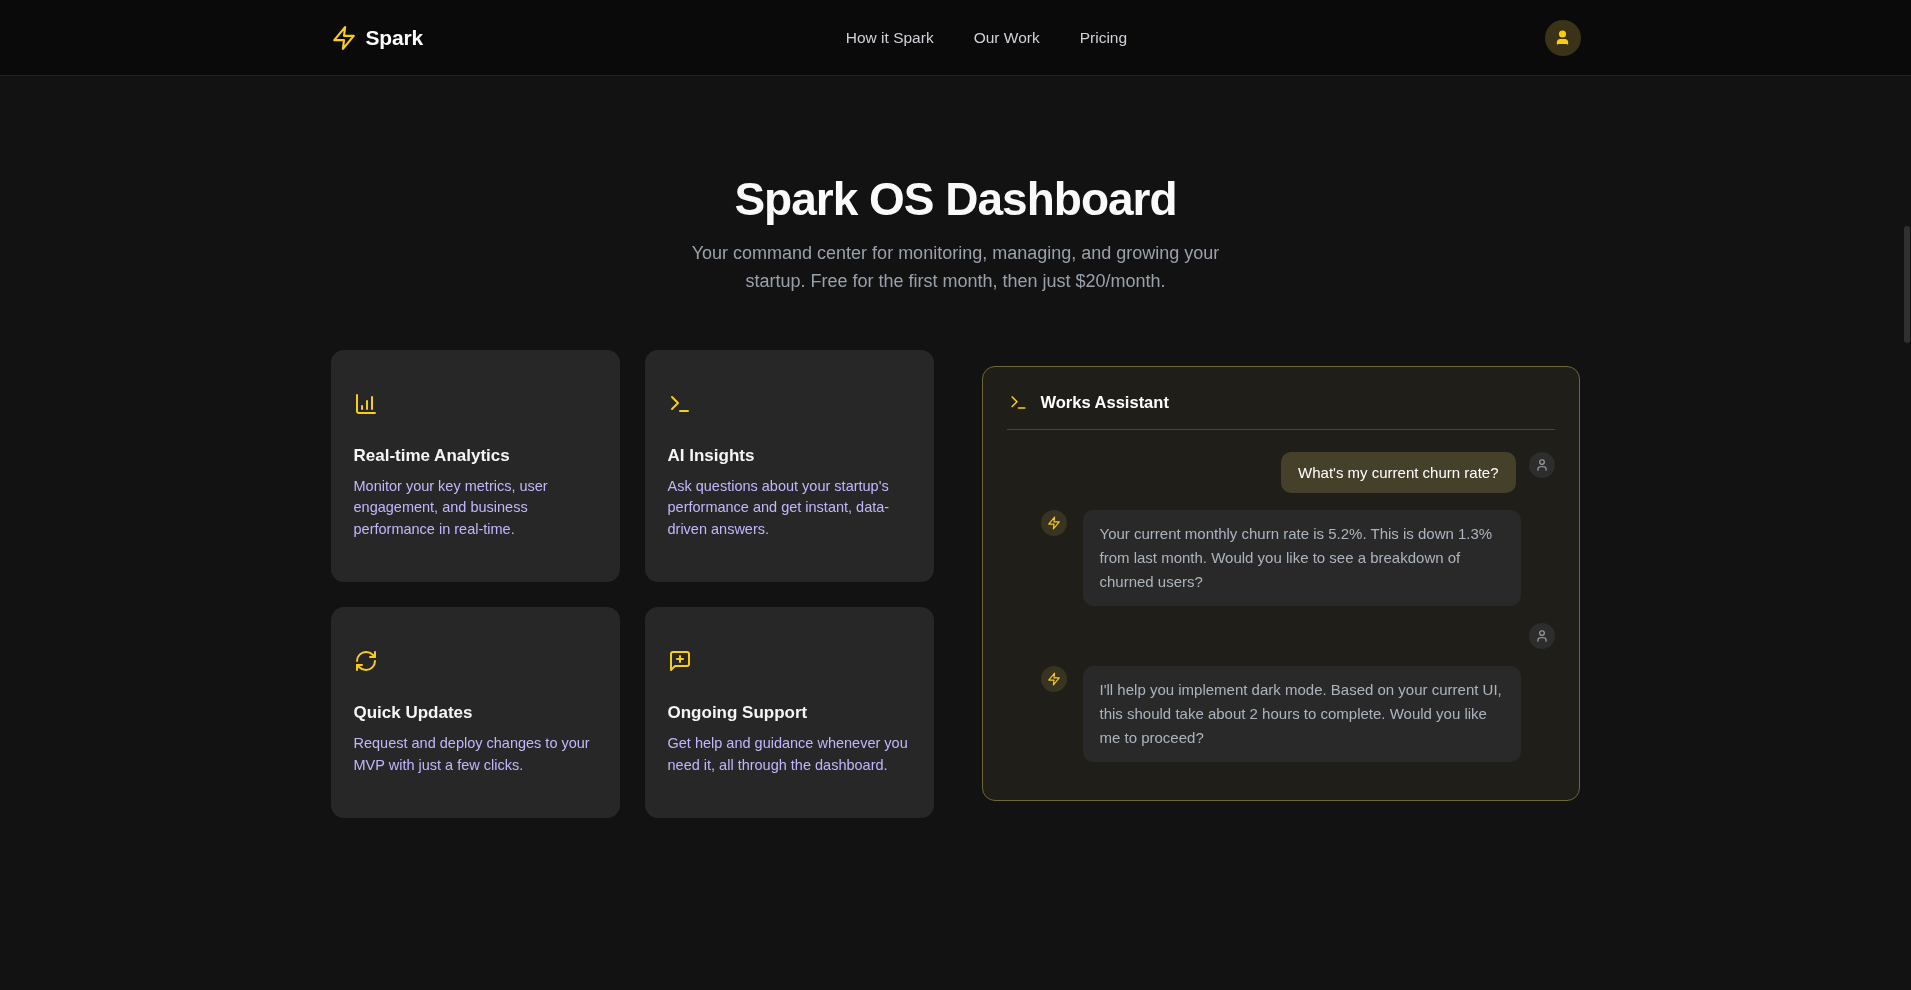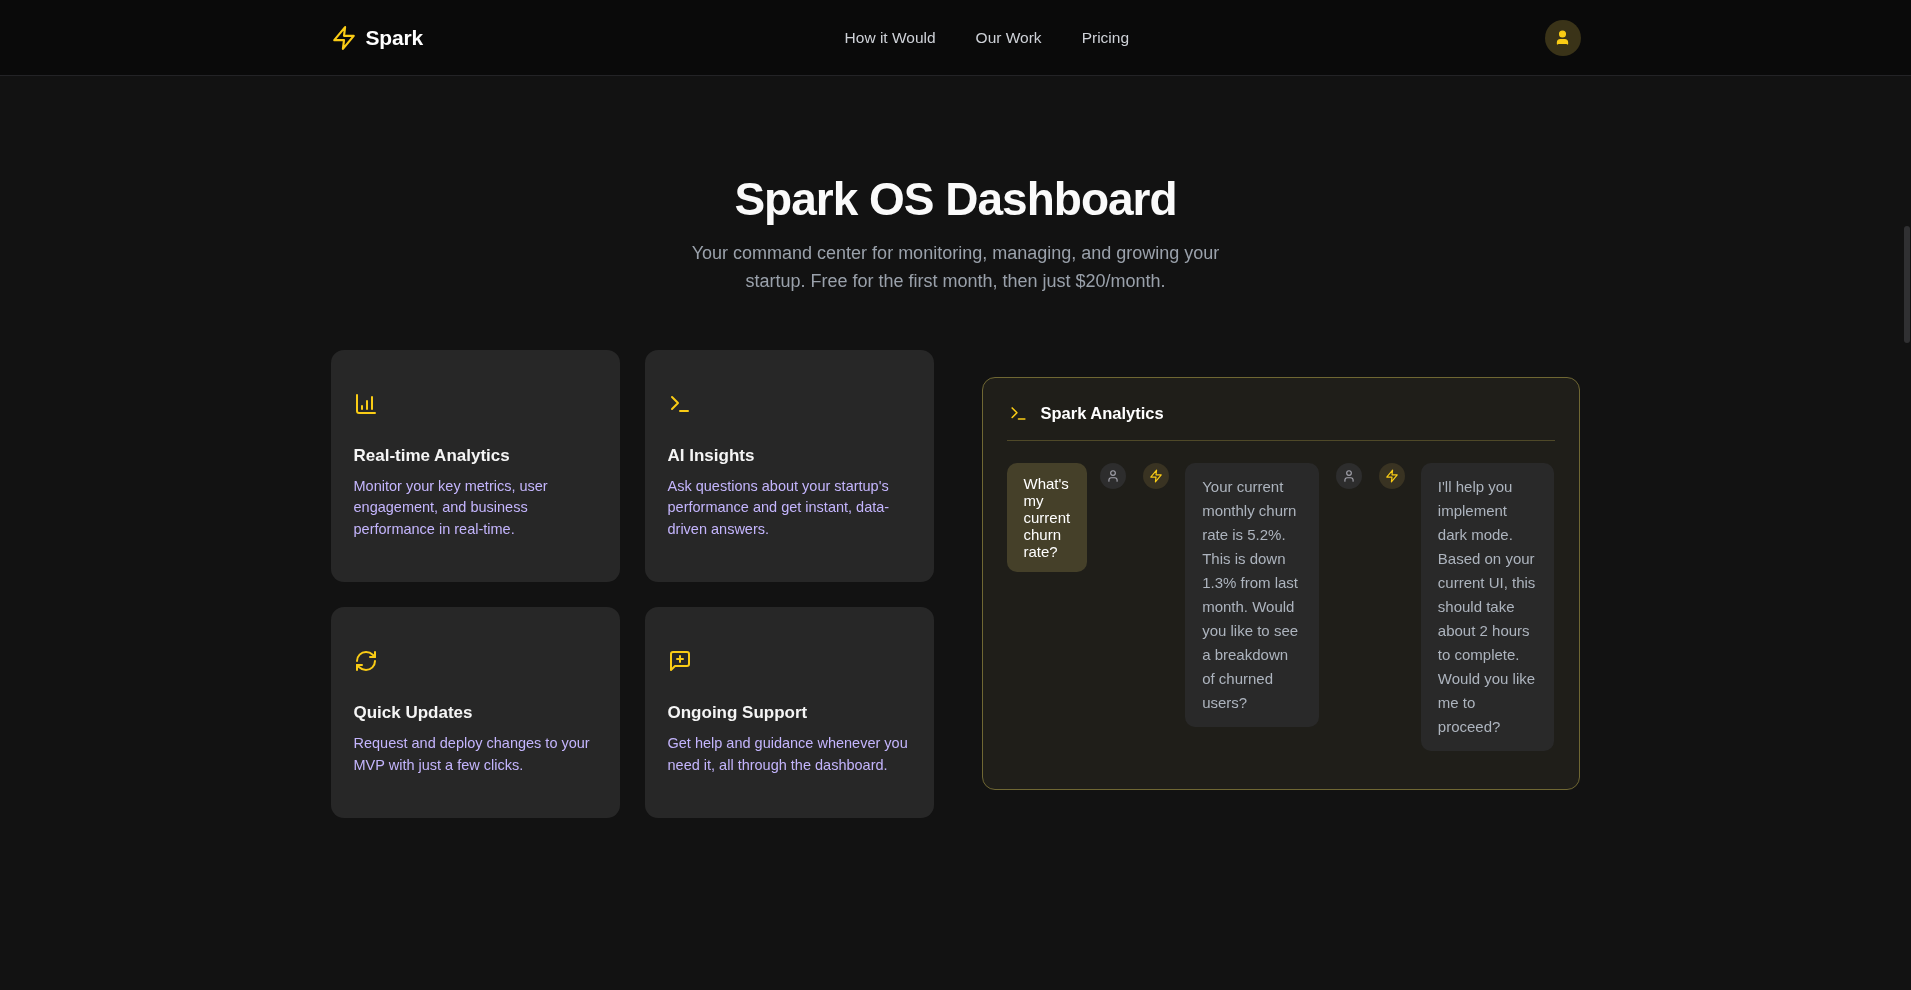--- a/index.html
+++ b/index.html
@@ -35,24 +35,24 @@
   .card-title { margin-top:26px; color:#f5f5f5; font-size:17px; font-weight:700; }
   .card-desc { margin-top:10px; color:#c4b5fd; font-size:14.5px; line-height:1.48; }
 
   
   .chat { width:598px; background:#1f1e19; border:1px solid #6f6733; border-radius:13px;
     padding:24px 24px 38px; }
   .chat-header { display:flex; align-items:center; gap:13px; padding:2px 0 17px 2px;
     border-bottom:1px solid #4f4928; }
   .chat-header svg { width:19px; height:19px; stroke:#facc15; }
   .chat-title { color:#fff; font-size:16.5px; font-weight:700; }
-  .messages { padding-top:22px; display:flex; flex-direction:row; gap:17px; }
+  .messages { padding-top:22px; display:flex; flex-direction:column; gap:17px; }
   .msg-row { display:flex; align-items:flex-start; }
   .msg-row.user { justify-content:flex-end; gap:13px; }
-  .msg-row.assistant { justify-content:space-between; gap:16px; }
+  .msg-row.assistant { justify-content:center; gap:16px; }
   .avatar { width:26px; height:26px; border-radius:50%; flex:0 0 auto;
     display:flex; align-items:center; justify-content:center; }
   .avatar.user-a { background:#2d2d2d; }
   .avatar.user-a svg { width:14px; height:14px; stroke:#a1a1aa; }
   .avatar.bot-a { background:#393322; }
   .avatar.bot-a svg { width:14px; height:14px; stroke:#facc15; }
   .bubble { border-radius:10px; font-size:15px; }
   .bubble.user-b { background:#454029; color:#fff; padding:12px 17px; max-width:420px; }
   .bubble.bot-b { background:#292929; color:#adb4be; padding:12px 17px; max-width:438px; line-height:1.6; }
 
@@ -68,21 +68,21 @@
   <div class="nav-inner">
     <div class="brand">
       <span style="display:flex">
         <svg viewBox="0 0 24 24" fill="none" stroke-width="2" stroke-linecap="round" stroke-linejoin="round">
             <path d="M13 2 3 14h9l-1 8 10-12h-9l1-8z"></path>
           </svg>
       </span>
       <span class="brand-name">Spark</span>
     </div>
     <nav class="nav-links">
-      <span class="nav-link">How it Would</span>
+      <span class="nav-link">How it Spark</span>
       <span class="nav-link">Our Work</span>
       <span class="nav-link">Pricing</span>
     </nav>
     <button class="nav-avatar">
       <span style="display:flex">
         <svg viewBox="0 0 24 24" stroke-width="2" stroke-linecap="round" stroke-linejoin="round">
             <path d="M19 21v-2a4 4 0 0 0-4-4H9a4 4 0 0 0-4 4v2"></path>
             <circle cx="12" cy="7" r="4"></circle>
           </svg>
       </span>
@@ -151,21 +151,21 @@
   </div>
 
   <div class="chat">
     <div class="chat-header">
       <span style="display:flex">
         <svg viewBox="0 0 24 24" fill="none" stroke-width="2" stroke-linecap="round" stroke-linejoin="round">
             <polyline points="4 17 10 11 4 5"></polyline>
             <line x1="12" x2="20" y1="19" y2="19"></line>
           </svg>
       </span>
-      <span class="chat-title">Spark Analytics</span>
+      <span class="chat-title">Works Assistant</span>
     </div>
 
     <div class="messages">
 
       <div class="msg-row user">
         <div class="bubble user-b">What's my current churn rate?</div>
         <div class="avatar user-a">
           <span style="display:flex">
             <svg viewBox="0 0 24 24" fill="none" stroke-width="2" stroke-linecap="round" stroke-linejoin="round">
                 <path d="M19 21v-2a4 4 0 0 0-4-4H9a4 4 0 0 0-4 4v2"></path>

